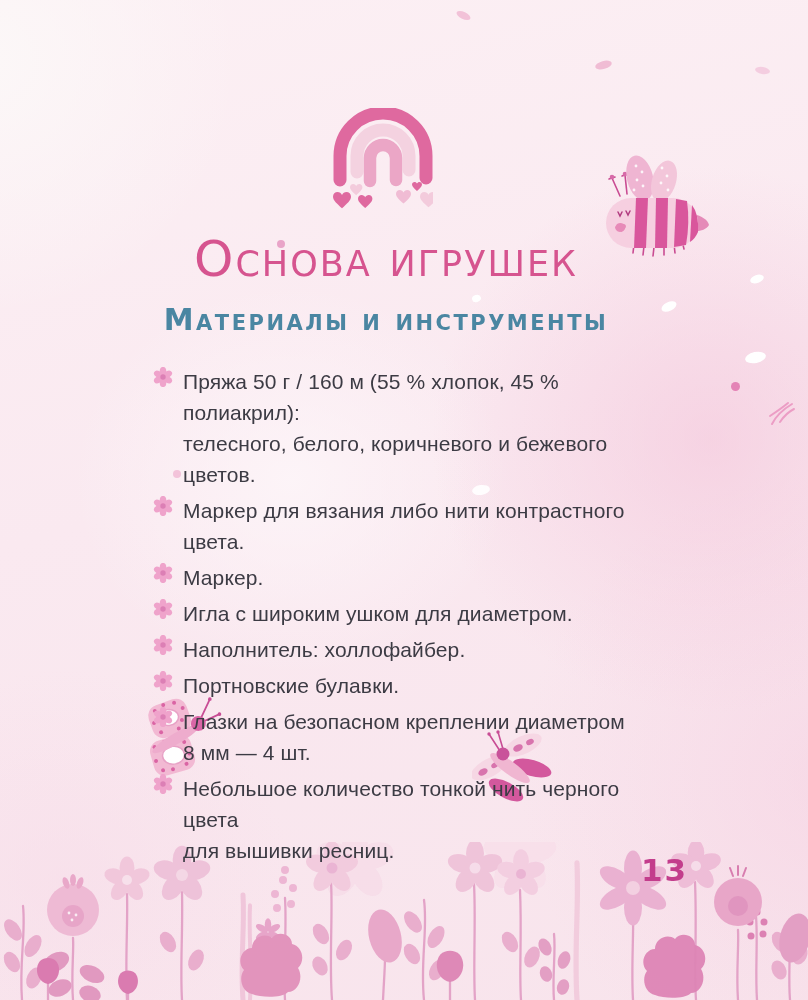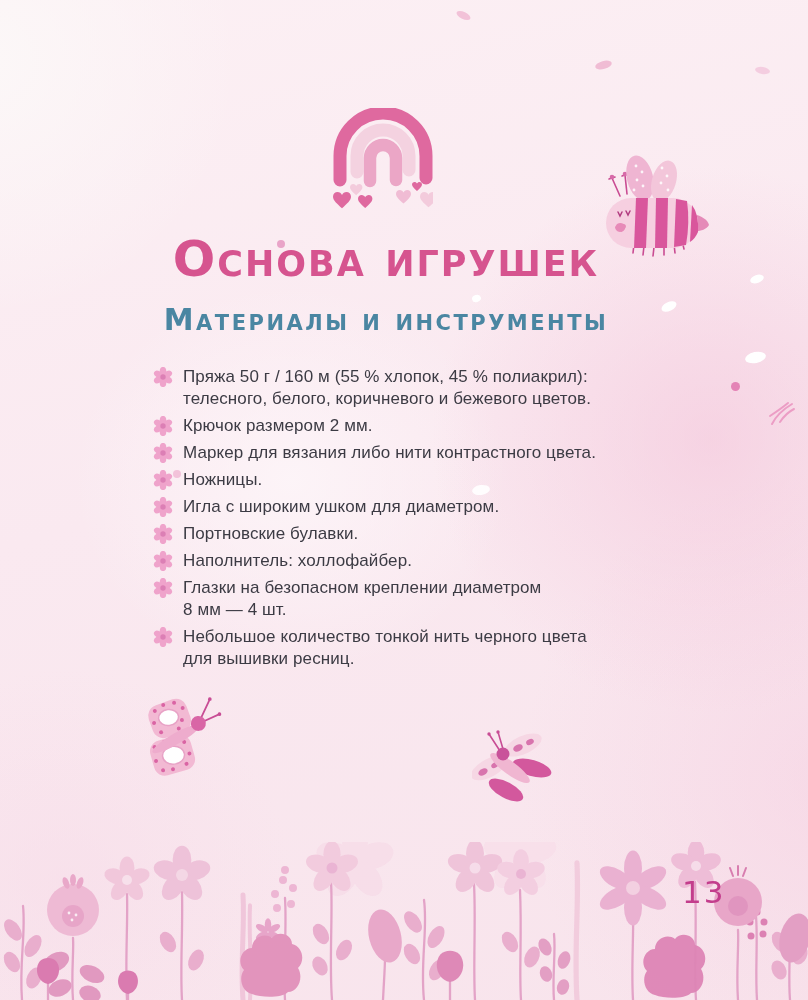--- a/index.html
+++ b/index.html
@@ -9,41 +9,41 @@
     background:
       radial-gradient(48% 38% at 88% 44%, rgba(243,193,216,.55), rgba(243,193,216,0) 72%),
       radial-gradient(55% 45% at 103% 78%, rgba(245,203,223,.45), rgba(245,203,223,0) 70%),
       radial-gradient(42% 34% at -2% 6%, rgba(252,248,248,.95), rgba(252,248,248,0) 75%),
       radial-gradient(36% 26% at 36% 48%, rgba(253,246,249,.85), rgba(253,246,249,0) 75%),
       radial-gradient(40% 30% at 8% 88%, rgba(247,219,232,.5), rgba(247,219,232,0) 70%),
       linear-gradient(165deg, #fcf0f4 0%, #fae9f0 45%, #f8e4ec 100%);
   }
   .page-title {
     position:absolute; top:230px; left:0; width:772px; text-align:center;
-    font-family:"DejaVu Sans", sans-serif; font-weight:700;
+    font-family:"DejaVu Sans", sans-serif; font-weight:400;
     font-variant:small-caps; font-variant-caps:small-caps;
     font-size:50px; letter-spacing:2px; color:var(--title,#d6548f); z-index:2;
   }
   .page-subtitle {
     position:absolute; top:302px; left:0; width:772px; text-align:center;
     font-family:"DejaVu Sans", sans-serif; font-weight:700;
     font-variant:small-caps; font-variant-caps:small-caps;
     font-size:30px; letter-spacing:2.5px; color:var(--subtitle,#4a86a2); z-index:2;
   }
   .materials-list { position:absolute; left:153px; top:366px; width:494px; z-index:2; }
   .item { display:flex; align-items:flex-start; gap:10px; margin-bottom:5px; }
   .bullet { flex:none; width:20px; height:20px; margin-top:1px; }
   .item-text {
-    font-size:17px; line-height:22px; color:var(--body-text,#3c3b44);
+    font-size:21px; line-height:31px; color:var(--body-text,#3c3b44);
     white-space:pre-line; letter-spacing:0.1px;
   }
   .page-number {
-    position:absolute; left:641px; top:874px; z-index:3;
-    font-family:"DejaVu Sans", sans-serif; font-weight:400;
-    font-size:31px; letter-spacing:2px; color:var(--page-number,#c33d8c);margin-left:41px;
+    position:absolute; left:641px; top:852px; z-index:3;
+    font-family:"DejaVu Sans", sans-serif; font-weight:700;
+    font-size:31px; letter-spacing:2px; color:var(--page-number,#c33d8c);
   }
   .meadow { position:absolute; left:0; bottom:0; width:808px; height:158px; z-index:1; }
   .petal { position:absolute; border-radius:50%; }
   .deco { position:absolute; }
 </style>
 </head>
 <body>
 
 <div class="page">
 
@@ -128,36 +128,20 @@
             <ellipse cx="10" cy="4.6" rx="3.3" ry="4.7" transform="rotate(240 10 10)"></ellipse>
             <ellipse cx="10" cy="4.6" rx="3.3" ry="4.7" transform="rotate(300 10 10)"></ellipse>
           </g>
           <circle cx="10" cy="10" r="2.7" fill="#dc7fb5"></circle>
         </svg>
       </span>
       <span class="item-text">Пряжа 50 г / 160 м (55 % хлопок, 45 % полиакрил):
 телесного, белого, коричневого и бежевого цветов.</span>
     </div>
 
-    <div class="item">
-      <span class="bullet">
-        <svg width="20" height="20" viewBox="0 0 20 20">
-          <g fill="var(--bullet,#efa3cb)">
-            <ellipse cx="10" cy="4.6" rx="3.3" ry="4.7"></ellipse>
-            <ellipse cx="10" cy="4.6" rx="3.3" ry="4.7" transform="rotate(60 10 10)"></ellipse>
-            <ellipse cx="10" cy="4.6" rx="3.3" ry="4.7" transform="rotate(120 10 10)"></ellipse>
-            <ellipse cx="10" cy="4.6" rx="3.3" ry="4.7" transform="rotate(180 10 10)"></ellipse>
-            <ellipse cx="10" cy="4.6" rx="3.3" ry="4.7" transform="rotate(240 10 10)"></ellipse>
-            <ellipse cx="10" cy="4.6" rx="3.3" ry="4.7" transform="rotate(300 10 10)"></ellipse>
-          </g>
-          <circle cx="10" cy="10" r="2.7" fill="#dc7fb5"></circle>
-        </svg>
-      </span>
-      <span class="item-text">Крючок размером 2 мм.</span>
-    </div>
 
     <div class="item">
       <span class="bullet">
         <svg width="20" height="20" viewBox="0 0 20 20">
           <g fill="var(--bullet,#efa3cb)">
             <ellipse cx="10" cy="4.6" rx="3.3" ry="4.7"></ellipse>
             <ellipse cx="10" cy="4.6" rx="3.3" ry="4.7" transform="rotate(60 10 10)"></ellipse>
             <ellipse cx="10" cy="4.6" rx="3.3" ry="4.7" transform="rotate(120 10 10)"></ellipse>
             <ellipse cx="10" cy="4.6" rx="3.3" ry="4.7" transform="rotate(180 10 10)"></ellipse>
             <ellipse cx="10" cy="4.6" rx="3.3" ry="4.7" transform="rotate(240 10 10)"></ellipse>
@@ -176,21 +160,21 @@
             <ellipse cx="10" cy="4.6" rx="3.3" ry="4.7"></ellipse>
             <ellipse cx="10" cy="4.6" rx="3.3" ry="4.7" transform="rotate(60 10 10)"></ellipse>
             <ellipse cx="10" cy="4.6" rx="3.3" ry="4.7" transform="rotate(120 10 10)"></ellipse>
             <ellipse cx="10" cy="4.6" rx="3.3" ry="4.7" transform="rotate(180 10 10)"></ellipse>
             <ellipse cx="10" cy="4.6" rx="3.3" ry="4.7" transform="rotate(240 10 10)"></ellipse>
             <ellipse cx="10" cy="4.6" rx="3.3" ry="4.7" transform="rotate(300 10 10)"></ellipse>
           </g>
           <circle cx="10" cy="10" r="2.7" fill="#dc7fb5"></circle>
         </svg>
       </span>
-      <span class="item-text">Ножницы.</span>
+      <span class="item-text">Маркер.</span>
     </div>
 
     <div class="item">
       <span class="bullet">
         <svg width="20" height="20" viewBox="0 0 20 20">
           <g fill="var(--bullet,#efa3cb)">
             <ellipse cx="10" cy="4.6" rx="3.3" ry="4.7"></ellipse>
             <ellipse cx="10" cy="4.6" rx="3.3" ry="4.7" transform="rotate(60 10 10)"></ellipse>
             <ellipse cx="10" cy="4.6" rx="3.3" ry="4.7" transform="rotate(120 10 10)"></ellipse>
             <ellipse cx="10" cy="4.6" rx="3.3" ry="4.7" transform="rotate(180 10 10)"></ellipse>
@@ -210,38 +194,38 @@
             <ellipse cx="10" cy="4.6" rx="3.3" ry="4.7"></ellipse>
             <ellipse cx="10" cy="4.6" rx="3.3" ry="4.7" transform="rotate(60 10 10)"></ellipse>
             <ellipse cx="10" cy="4.6" rx="3.3" ry="4.7" transform="rotate(120 10 10)"></ellipse>
             <ellipse cx="10" cy="4.6" rx="3.3" ry="4.7" transform="rotate(180 10 10)"></ellipse>
             <ellipse cx="10" cy="4.6" rx="3.3" ry="4.7" transform="rotate(240 10 10)"></ellipse>
             <ellipse cx="10" cy="4.6" rx="3.3" ry="4.7" transform="rotate(300 10 10)"></ellipse>
           </g>
           <circle cx="10" cy="10" r="2.7" fill="#dc7fb5"></circle>
         </svg>
       </span>
+      <span class="item-text">Наполнитель: холлофайбер.</span>
+    </div>
+
+    <div class="item">
+      <span class="bullet">
+        <svg width="20" height="20" viewBox="0 0 20 20">
+          <g fill="var(--bullet,#efa3cb)">
+            <ellipse cx="10" cy="4.6" rx="3.3" ry="4.7"></ellipse>
+            <ellipse cx="10" cy="4.6" rx="3.3" ry="4.7" transform="rotate(60 10 10)"></ellipse>
+            <ellipse cx="10" cy="4.6" rx="3.3" ry="4.7" transform="rotate(120 10 10)"></ellipse>
+            <ellipse cx="10" cy="4.6" rx="3.3" ry="4.7" transform="rotate(180 10 10)"></ellipse>
+            <ellipse cx="10" cy="4.6" rx="3.3" ry="4.7" transform="rotate(240 10 10)"></ellipse>
+            <ellipse cx="10" cy="4.6" rx="3.3" ry="4.7" transform="rotate(300 10 10)"></ellipse>
+          </g>
+          <circle cx="10" cy="10" r="2.7" fill="#dc7fb5"></circle>
+        </svg>
+      </span>
       <span class="item-text">Портновские булавки.</span>
-    </div>
-
-    <div class="item">
-      <span class="bullet">
-        <svg width="20" height="20" viewBox="0 0 20 20">
-          <g fill="var(--bullet,#efa3cb)">
-            <ellipse cx="10" cy="4.6" rx="3.3" ry="4.7"></ellipse>
-            <ellipse cx="10" cy="4.6" rx="3.3" ry="4.7" transform="rotate(60 10 10)"></ellipse>
-            <ellipse cx="10" cy="4.6" rx="3.3" ry="4.7" transform="rotate(120 10 10)"></ellipse>
-            <ellipse cx="10" cy="4.6" rx="3.3" ry="4.7" transform="rotate(180 10 10)"></ellipse>
-            <ellipse cx="10" cy="4.6" rx="3.3" ry="4.7" transform="rotate(240 10 10)"></ellipse>
-            <ellipse cx="10" cy="4.6" rx="3.3" ry="4.7" transform="rotate(300 10 10)"></ellipse>
-          </g>
-          <circle cx="10" cy="10" r="2.7" fill="#dc7fb5"></circle>
-        </svg>
-      </span>
-      <span class="item-text">Наполнитель: холлофайбер.</span>
     </div>
 
     <div class="item">
       <span class="bullet">
         <svg width="20" height="20" viewBox="0 0 20 20">
           <g fill="var(--bullet,#efa3cb)">
             <ellipse cx="10" cy="4.6" rx="3.3" ry="4.7"></ellipse>
             <ellipse cx="10" cy="4.6" rx="3.3" ry="4.7" transform="rotate(60 10 10)"></ellipse>
             <ellipse cx="10" cy="4.6" rx="3.3" ry="4.7" transform="rotate(120 10 10)"></ellipse>
             <ellipse cx="10" cy="4.6" rx="3.3" ry="4.7" transform="rotate(180 10 10)"></ellipse>

